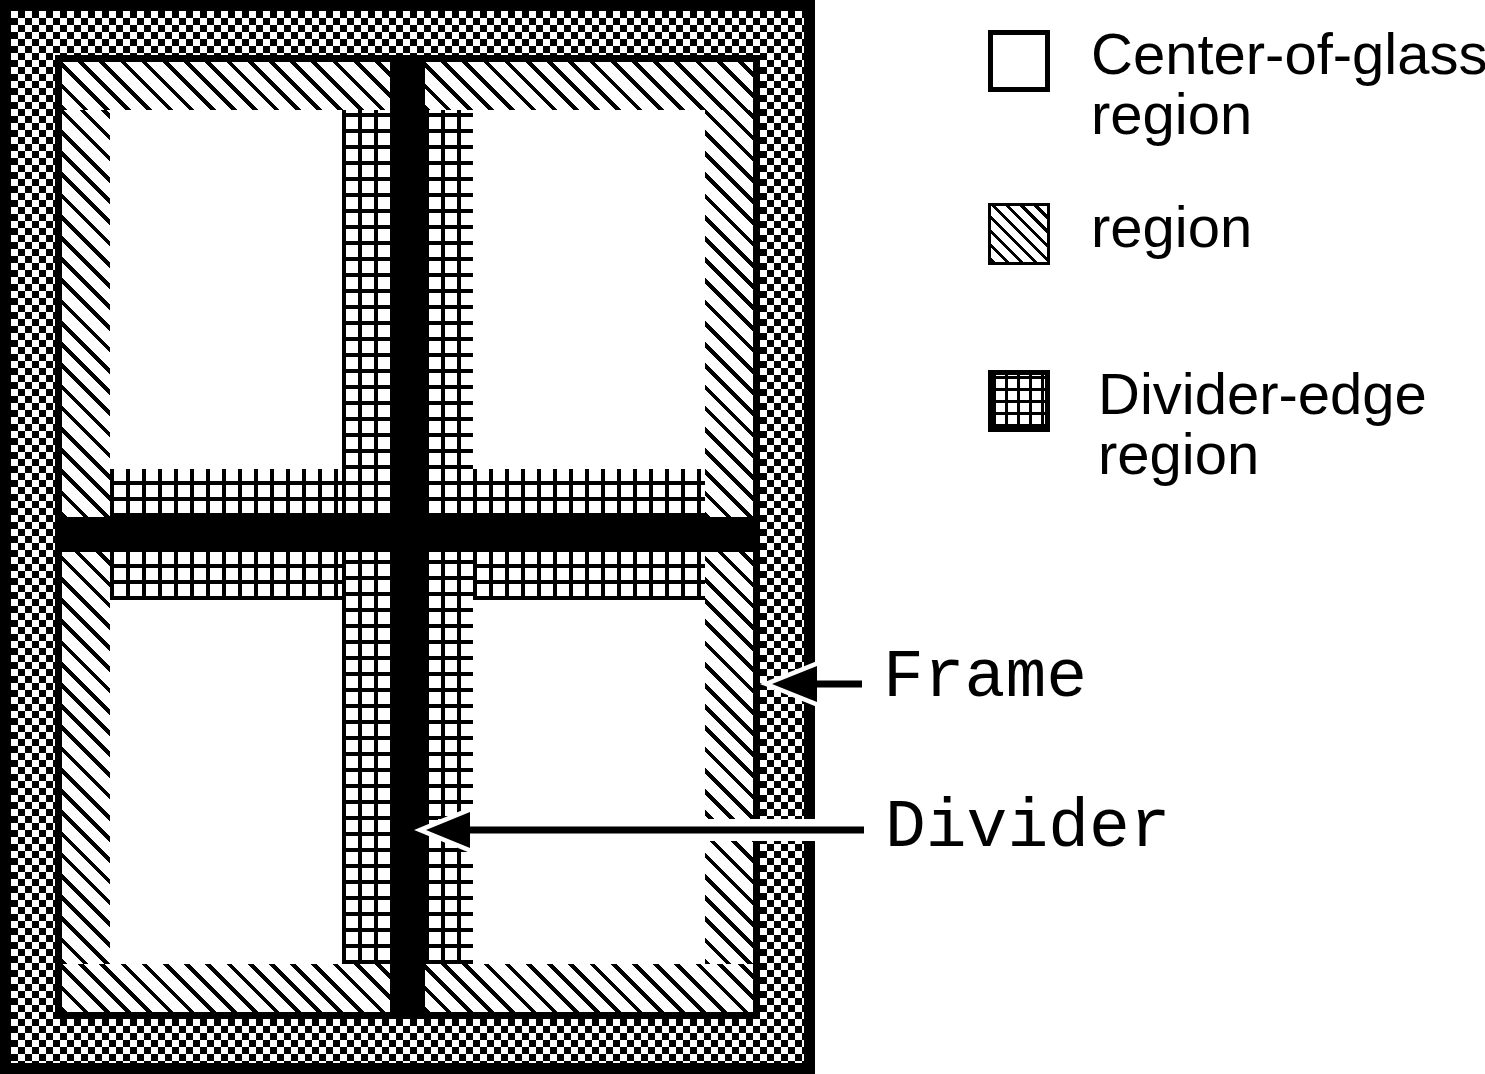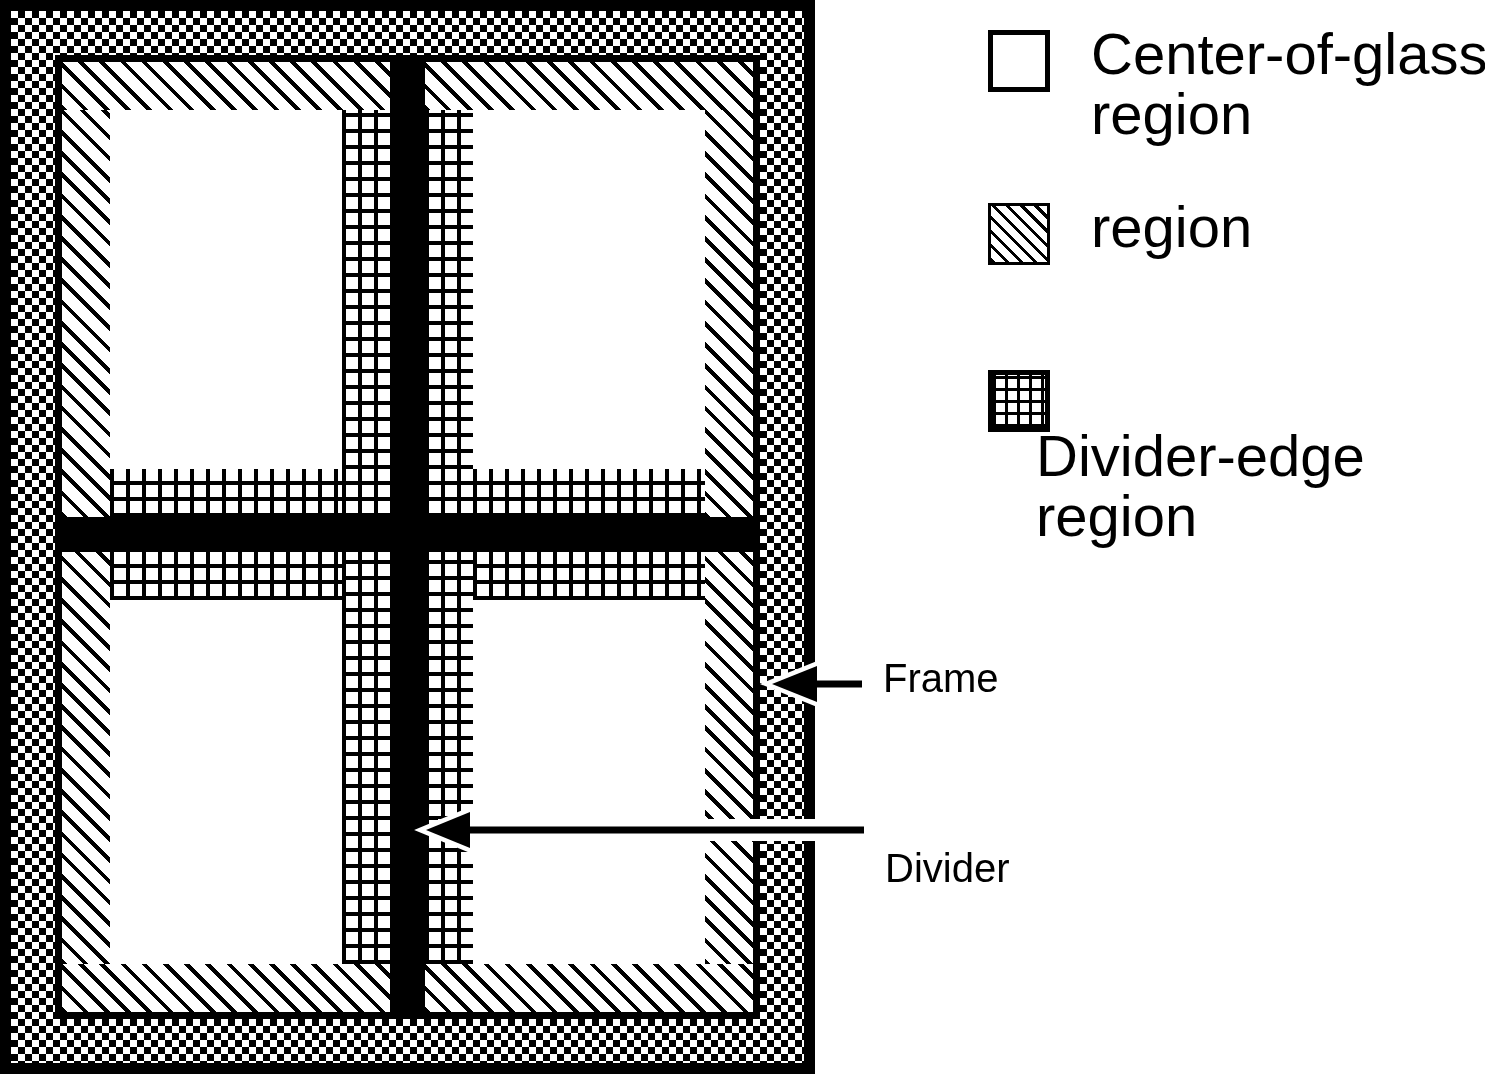--- a/index.html
+++ b/index.html
@@ -88,21 +88,21 @@
     pointer-events:none;
   }
 
   
   .legend-item{
     position:absolute;left:988px;
     display:flex;align-items:flex-start;
   }
   .legend-item-1{top:30px;}
   .legend-item-2{top:203px;}
-  .legend-item-3{top:370px;flex-direction:column;}
+  .legend-item-3{top:370px;}
   .swatch{
     flex:none;width:62px;height:62px;box-sizing:border-box;
     background-color:#fff;
   }
   .swatch-blank{border:5px solid #000;}
   .swatch-hatch{
     border:3px solid #000;
     background-image:repeating-linear-gradient(45deg,#000 0 3px,transparent 3px 10px);
   }
   .swatch-grid{
@@ -113,24 +113,24 @@
   }
   .legend-text{
     margin-left:41px;margin-top:-6px;
     font-size:58px;line-height:60px;white-space:nowrap;
   }
   .legend-item-3 .legend-text{margin-left:48px;}
 
   
   .anno-label{
     position:absolute;
-    font-size:40px;line-height:64px;white-space:nowrap;
+    font-size:68px;line-height:64px;white-space:nowrap;font-family:Liberation Mono, monospace;
   }
   .frame-label{left:883px;top:646px;}
-  .divider-label{left:885px;top:836px;}
+  .divider-label{left:885px;top:796px;}
 </style>
 </head>
 <body>
 
 <div class="canvas">
 
   <div class="window">
     <div class="frame-checker">
       <div class="frame-line">
         <div class="glazing">

